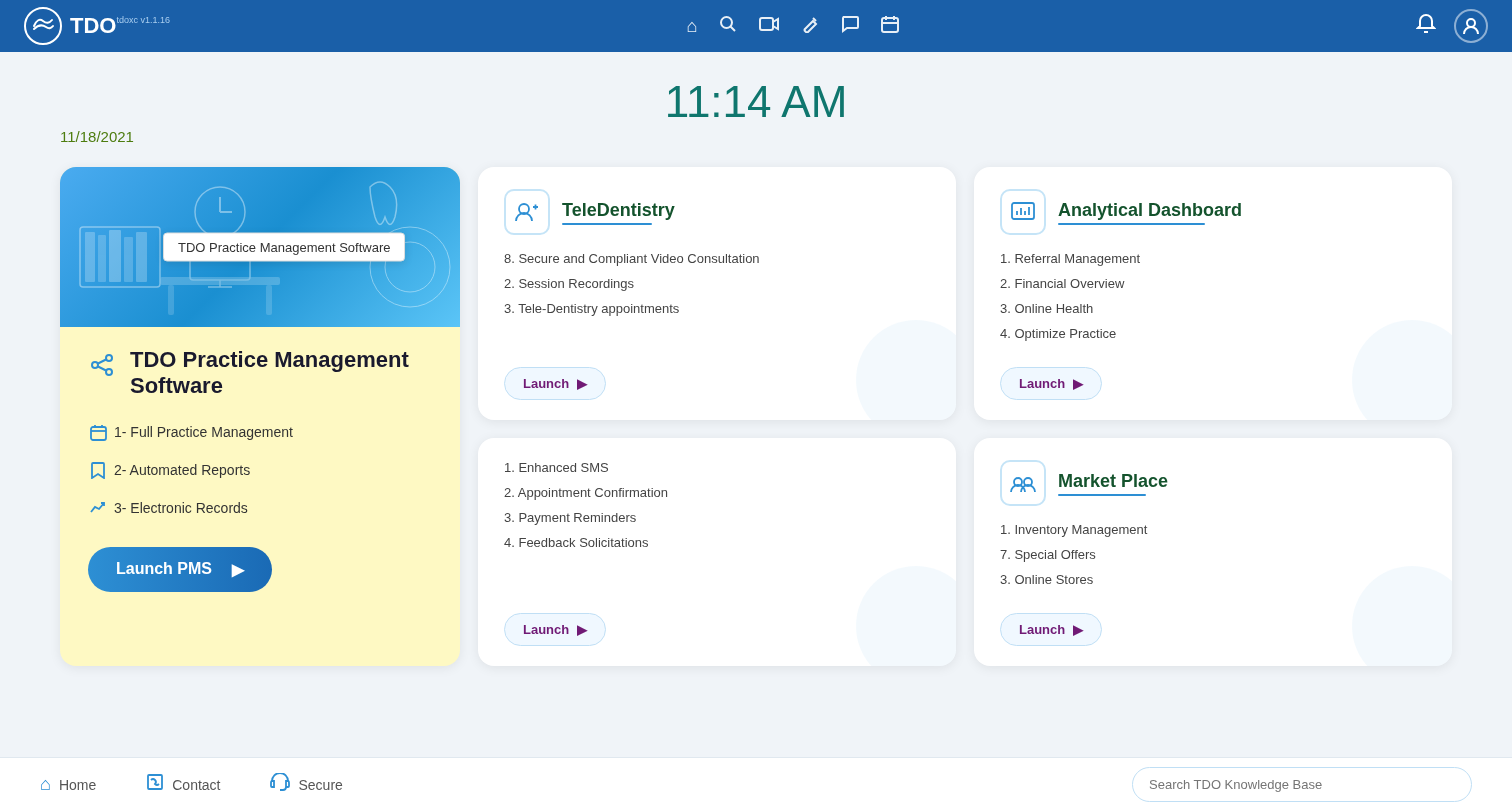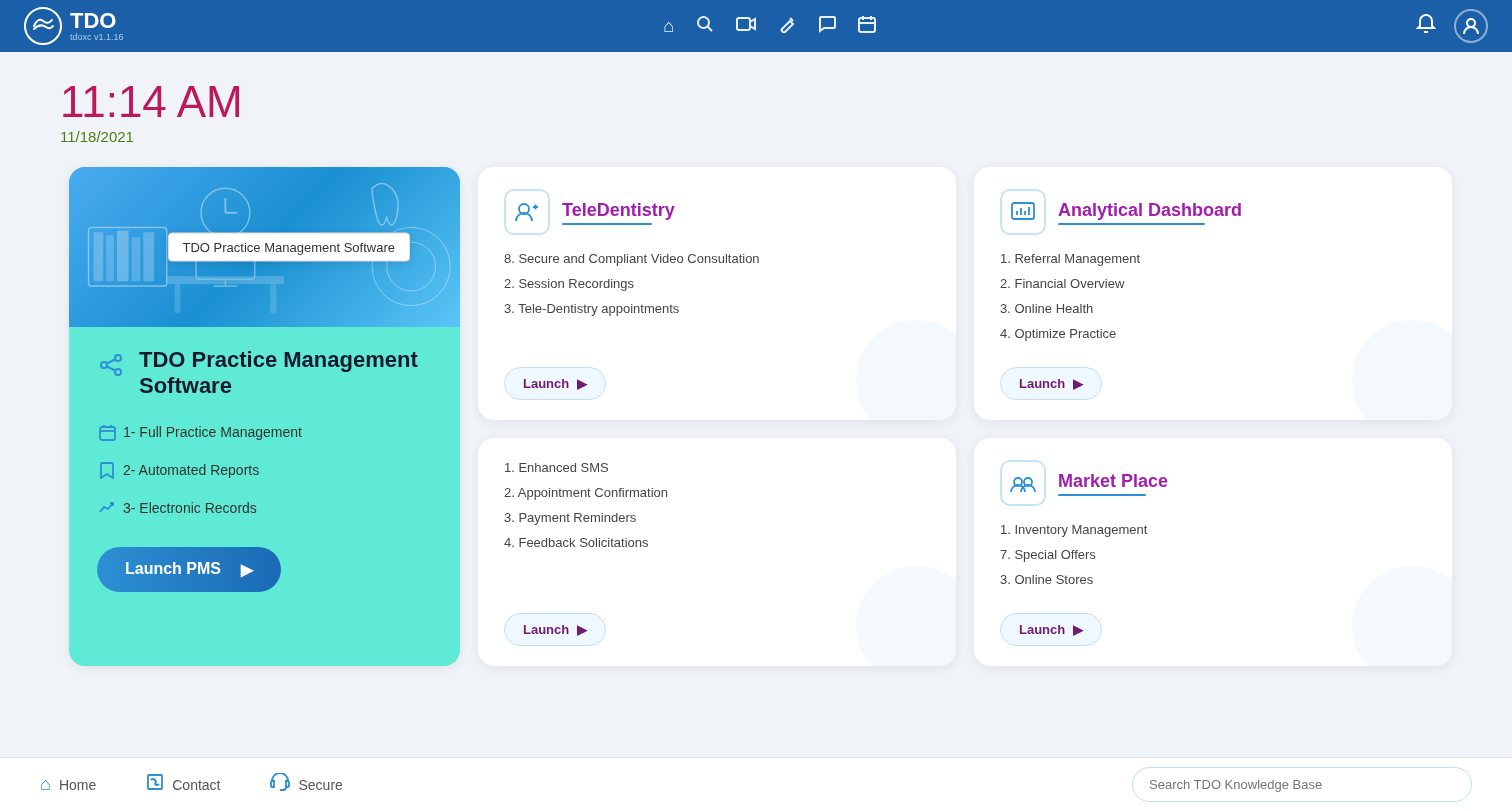--- a/index.html
+++ b/index.html
@@ -10,58 +10,57 @@
       background: #1a5fa8;
       height: 52px;
       display: flex;
       align-items: center;
       justify-content: space-between;
       padding: 0 24px;
     }
     .topnav-left { display: flex; align-items: center; gap: 8px; }
     .topnav-logo { display: flex; align-items: center; gap: 8px; }
     .logo-icon { width: 38px; height: 38px; }
-    .logo-text { display: flex; flex-direction: column; }
+    .logo-text { display: flex; flex-direction: row; }
     .logo-tdo { color: white; font-size: 22px; font-weight: 700; line-height: 1; }
     .logo-sub { color: #a8cdef; font-size: 9px; }
     .topnav-icons { display: flex; align-items: center; gap: 22px; }
     .nav-icon { color: white; font-size: 18px; cursor: pointer; opacity: 0.9; }
     .topnav-right { display: flex; align-items: center; gap: 18px; }
     .bell-icon { color: white; font-size: 20px; cursor: pointer; }
     .avatar-circle {
       width: 34px; height: 34px; border-radius: 50%;
       border: 2px solid rgba(255,255,255,0.5);
       display: flex; align-items: center; justify-content: center;
       color: white; font-size: 18px; cursor: pointer;
     }
 
     
     .main { padding: 28px 60px 0 60px; }
 
-    .time-display { color: #be185d; font-size: 44px; font-weight: 300; line-height: 1; }
+    .time-display { color: #0f766e; font-size: 44px; font-weight: 300; line-height: 1; text-align: center; }
     .date-display { color: #4d7c0f; font-size: 15px; margin-top: 4px; margin-bottom: 22px; }
 
     
     .card-grid {
       display: grid;
       grid-template-columns: 400px 1fr 1fr;
       grid-template-rows: auto auto;
       gap: 18px;
     }
 
     
     .pms-card {
       grid-row: 1 / 3;
       grid-column: 1 / 2;
-      background: #5eead4;
+      background: #fef9c3;
       border-radius: 16px;
       overflow: hidden;
       box-shadow: 0 2px 12px rgba(0,0,0,0.08);
       position: relative;
-      margin-left: 9px;
     }
     .pms-banner {
       width: 100%;
       height: 160px;
       background: linear-gradient(135deg, #4aabf0 0%, #1a8fd1 50%, #5bc5f7 100%);
       position: relative;
       overflow: hidden;
     }
     .tooltip-bubble {
       position: absolute;
@@ -120,21 +119,21 @@
     .card-header { display: flex; align-items: center; gap: 12px; margin-bottom: 16px; }
     .card-icon-box {
       width: 46px; height: 46px;
       border: 2px solid #c5e4f7;
       border-radius: 10px;
       display: flex; align-items: center; justify-content: center;
       color: #2d8fd4;
       font-size: 20px;
       flex-shrink: 0;
     }
-    .card-title { font-size: 18px; font-weight: 700; color: #a21caf; }
+    .card-title { font-size: 18px; font-weight: 700; color: #14532d; }
     .card-title-underline {
       height: 2px;
       background: #2d8fd4;
       width: 80%;
       margin-top: 2px;
       border-radius: 2px;
     }
     .card-items { list-style: none; flex: 1; margin-bottom: 16px; }
     .card-item { font-size: 13px; color: #444; margin-bottom: 10px; }
     .small-launch-btn {

